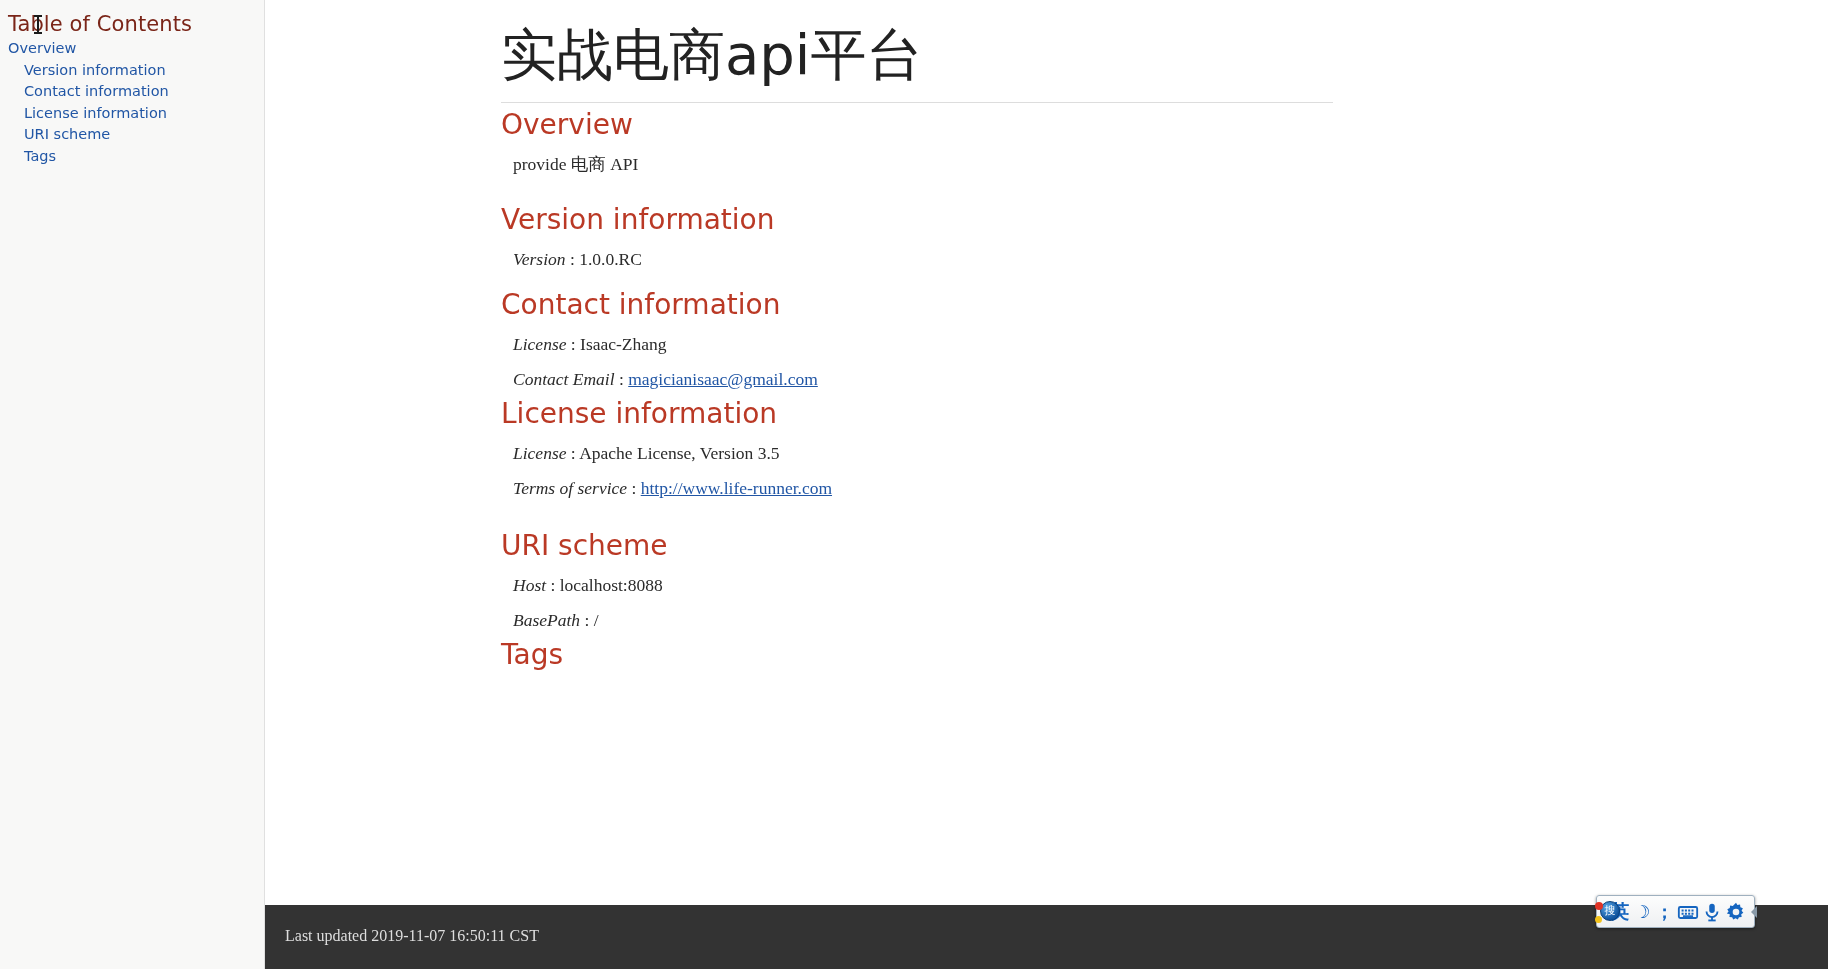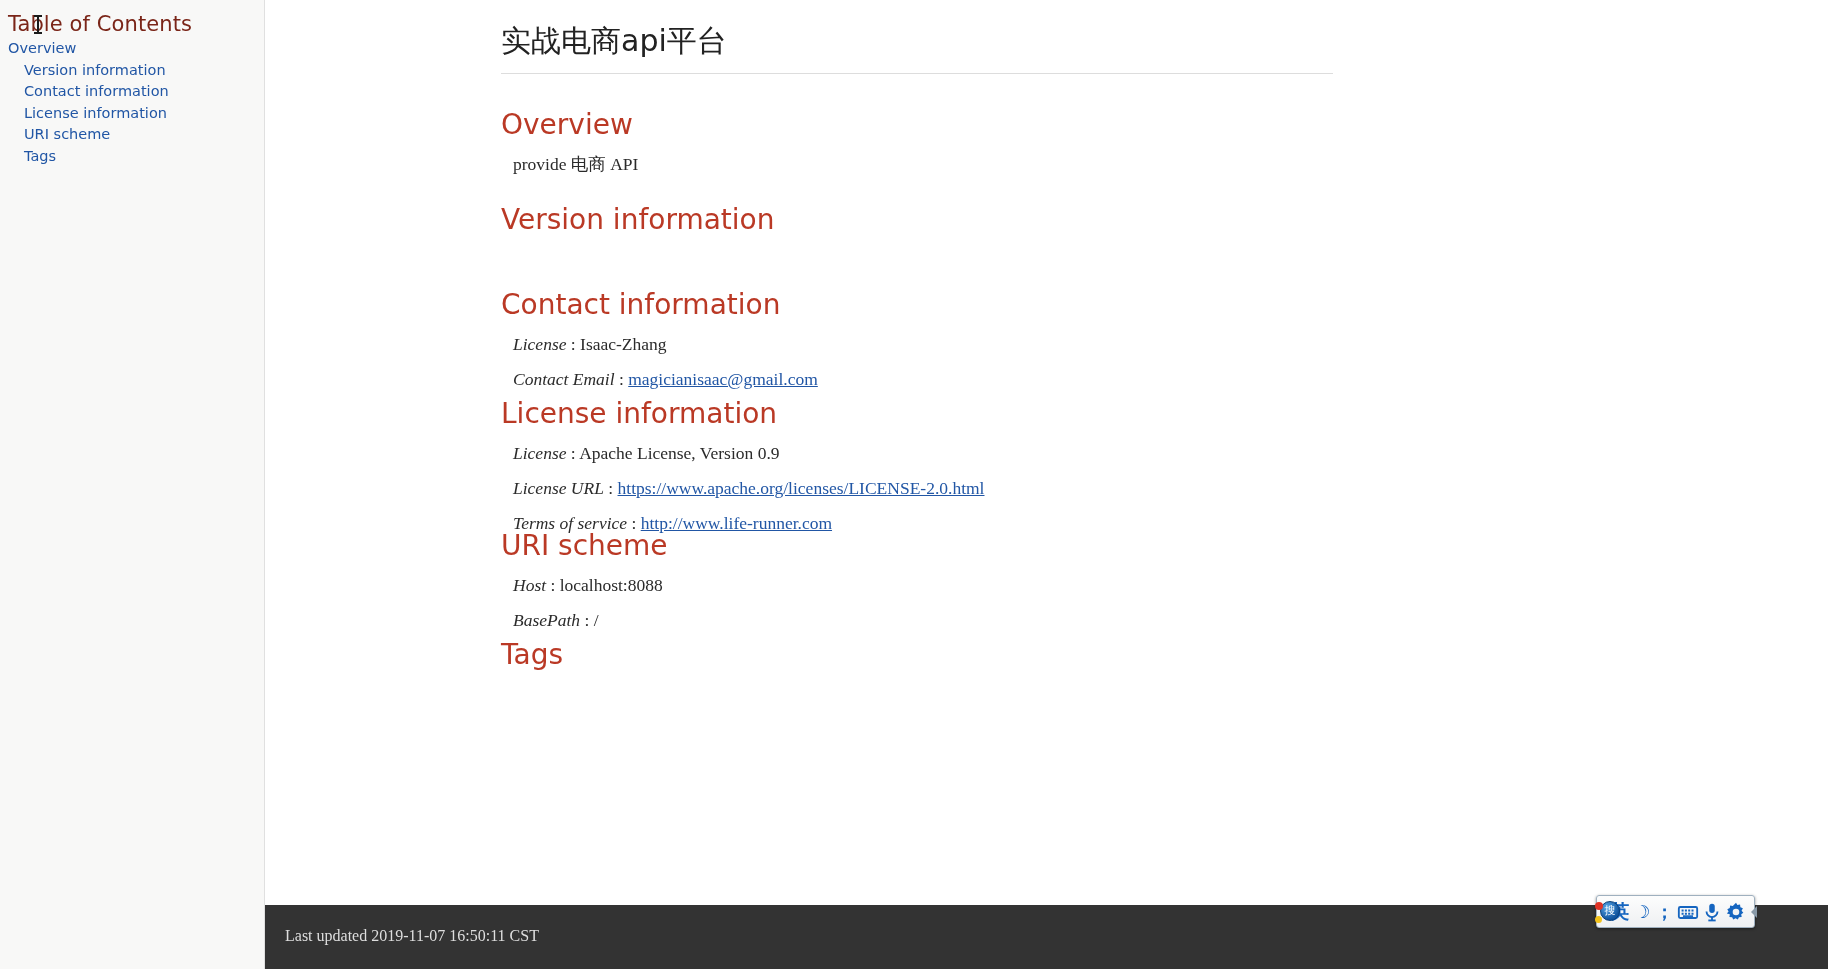--- a/index.html
+++ b/index.html
@@ -98,21 +98,21 @@
     padding: 0;
     margin: 0;
     position: relative;
     height: 905px;
     box-sizing: border-box;
   }
 
   #doc-title {
     font-family: "DejaVu Sans", sans-serif;
     font-weight: 400;
-    font-size: 30px;
+    font-size: 56px;
     line-height: 1.1;
     color: #222222;
     margin: 0;
     padding: 24px 0 16px 0;
     position: absolute;
     left: 236px;
     top: 0;
     width: 832px;
     border-bottom: 1px solid #dddddd;
     letter-spacing: 0px;
@@ -303,39 +303,39 @@
 
       <h1 id="doc-title">实战电商api平台</h1>
 
       <section class="sect1" style="top:110px;">
         <h2 class="sect-title">Overview</h2>
         <p class="body">provide 电商 API</p>
       </section>
 
       <section class="sect1" style="top:205px;">
         <h2 class="sect-title">Version information</h2>
+        <p class="body">
+          <span class="lbl">Version</span><span> : </span><span>1.0.0.RC</span>
+        </p>
       </section>
 
       <section class="sect1" style="top:290px;">
         <h2 class="sect-title">Contact information</h2>
         <p class="body">
           <span class="lbl">License</span><span> : </span><span>Isaac-Zhang</span>
         </p>
         <p class="body">
           <span class="lbl">Contact Email</span><span> : </span><a class="link" href="#">magicianisaac@gmail.com</a>
         </p>
       </section>
 
       <section class="sect1" style="top:399px;">
         <h2 class="sect-title">License information</h2>
         <p class="body">
-          <span class="lbl">License</span><span> : </span><span>Apache License, Version 0.9</span>
-        </p>
-        <p class="body">
-          <span class="lbl">License URL</span><span> : </span><a class="link" href="#">https://www.apache.org/licenses/LICENSE-2.0.html</a>
+          <span class="lbl">License</span><span> : </span><span>Apache License, Version 3.5</span>
         </p>
         <p class="body">
           <span class="lbl">Terms of service</span><span> : </span><a class="link" href="#">http://www.life-runner.com</a>
         </p>
       </section>
 
       <section class="sect1" style="top:531px;">
         <h2 class="sect-title">URI scheme</h2>
         <p class="body">
           <span class="lbl">Host</span><span> : </span><span>localhost:8088</span>

